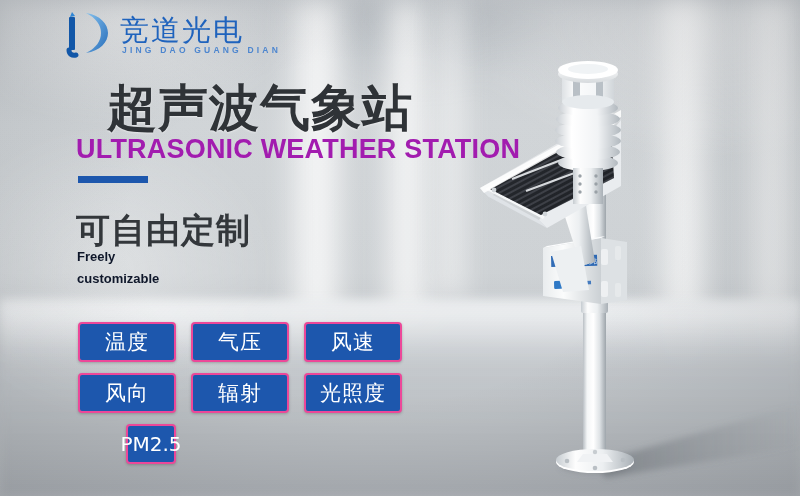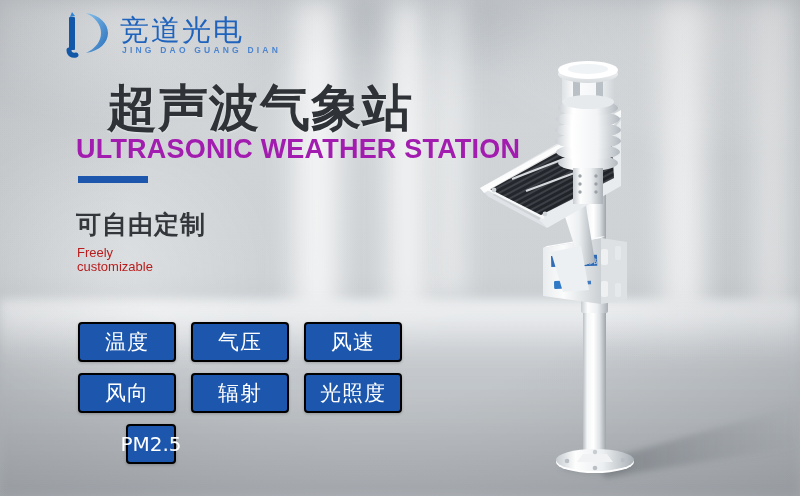--- a/index.html
+++ b/index.html
@@ -123,49 +123,49 @@
   #accent-bar {
     position: absolute;
     left: 78px; top: 176px;
     width: 70px; height: 7px;
     background: #1d57ad;
   }
   #subtitle-cn {
     position: absolute;
     left: 76px; top: 208px;
     font-family: Liberation Sans, sans-serif;
-    font-size: 25px;
+    font-size: 34px;
     font-weight: 700;
     letter-spacing: 1px;
     color: #33373b;
     white-space: nowrap;
   }
   #subtitle-en {
     position: absolute;
     left: 77px; top: 246px;
     font-size: 13px;
-    line-height: 14px;
-    font-weight: 400;
-    color: #b91c1c;
+    line-height: 22px;
+    font-weight: 700;
+    color: #0f172a;
   }
 
   
   #tags {
     position: absolute;
     left: 78px; top: 322px;
     width: 340px;
     display: grid;
     grid-template-columns: repeat(3, 98px);
     grid-auto-rows: 40px;
     column-gap: 15px;
     row-gap: 11px;
   }
   .tag {
     background: #1d57ad;
-    border: 2px solid #000000;
+    border: 2px solid #ec4899;
     border-radius: 4px;
     color: #ffffff;
     font-family: "DejaVu Sans", "Liberation Sans", sans-serif;
     font-size: 21px;
     font-weight: 400;
     letter-spacing: 1px;
     display: flex;
     align-items: center;
     justify-content: center;
     box-shadow: 0 1px 3px rgba(0,0,0,0.22);

